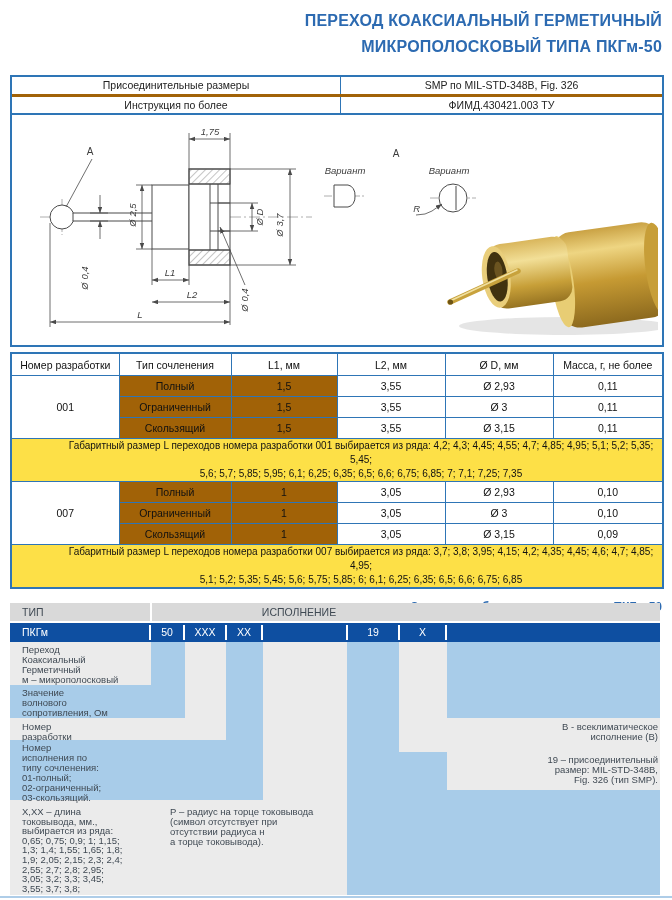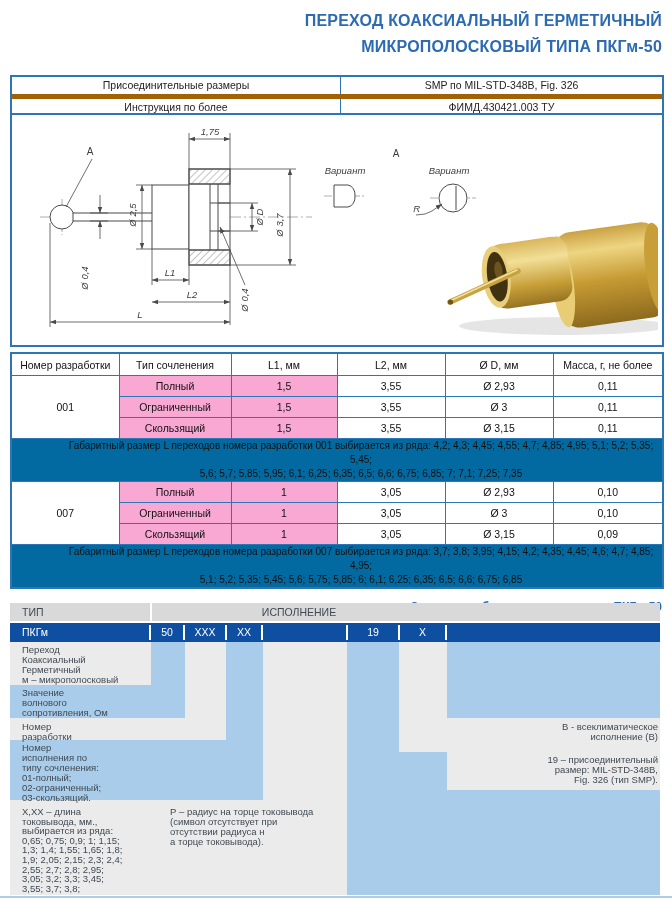--- a/index.html
+++ b/index.html
@@ -3,39 +3,39 @@
 <meta charset="utf-8">
 <style>
   html,body{margin:0;padding:0;background:#fff;}
   .page{position:relative;width:672px;height:900px;background:#fff;overflow:hidden;
         font-family:"Liberation Sans",sans-serif;color:#1c1c1c;}
   
   .title{position:absolute;top:8px;right:10px;width:560px;text-align:right;
          color:#2c6ab1;font-size:16px;line-height:26px;font-weight:600;letter-spacing:.2px;}
   
   .info{position:absolute;left:10px;top:75px;width:650px;border:2px solid #2e75b6;}
-  .irow{display:flex;border-bottom:5px solid #a16207;}
+  .irow{display:flex;border-bottom:3px solid #a16207;}
   .irow:last-child{border-bottom:none;}
   .ic{height:17px;line-height:17px;font-size:10.5px;text-align:center;color:#222;}
   .ic.l{width:328px;border-right:1px solid #2e75b6;}
   .ic.r{flex:1;}
   
   .panel{position:absolute;left:10px;top:113px;width:650px;height:230px;border:2px solid #2e75b6;background:#fff;}
   .panel svg{display:block;}
   .dim{font-size:9.5px;font-style:italic;fill:#3c3c3c;}
   .dimb{font-size:10px;fill:#3c3c3c;}
   
   table.spec{position:absolute;left:10px;top:352px;width:652px;border-collapse:collapse;
              table-layout:fixed;font-size:10.5px;color:#111;}
   table.spec td{border:1px solid #2e75b6;text-align:center;vertical-align:middle;
                 height:20px;padding:0;background:#fff;overflow:hidden;}
   table.spec{border:2px solid #2e75b6;}
   table.spec tr.h td{height:21px;background:#fff;}
-  table.spec td.tint{background:#f9a8d4;}
-  table.spec td.note{height:34px;font-size:10px;line-height:14px;white-space:pre-line;background:#0369a1;padding-left:48px;}
+  table.spec td.tint{background:#a16207;}
+  table.spec td.note{height:34px;font-size:10px;line-height:14px;white-space:pre-line;background:#fde047;padding-left:48px;}
   
   .st-head{position:absolute;right:10px;top:600px;width:420px;text-align:right;
            color:#2c6ab1;font-size:12px;font-weight:bold;}
   
   .struct{position:absolute;left:10px;top:603px;width:652px;height:292px;}
   .abs{position:absolute;}
   .hdr{background:#d9d9d9;height:18px;top:0;}
   .hdr-txt{font-size:10.5px;color:#3f4953;line-height:18px;}
   .bar{position:absolute;top:20px;left:0;width:650px;height:19px;background:#0e4fa1;}
   .bar .cell{position:absolute;top:0;height:19px;line-height:19px;color:#fff;font-size:10.5px;text-align:center;}

